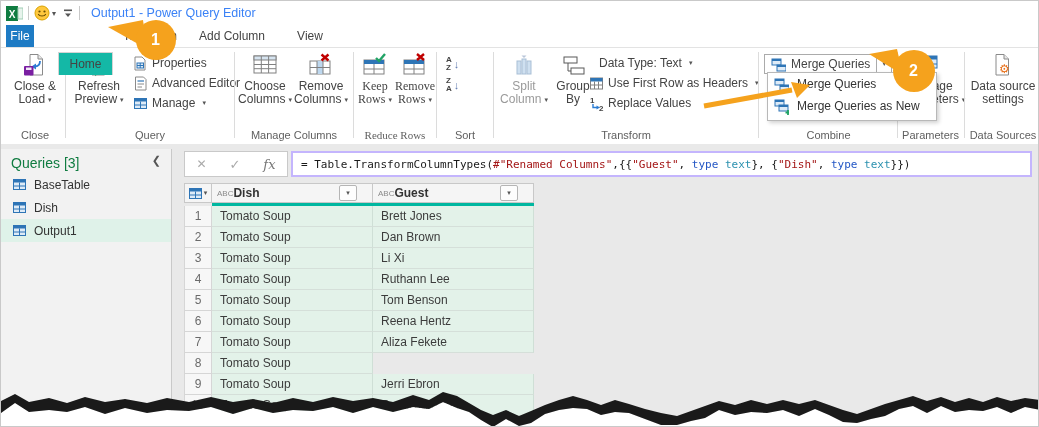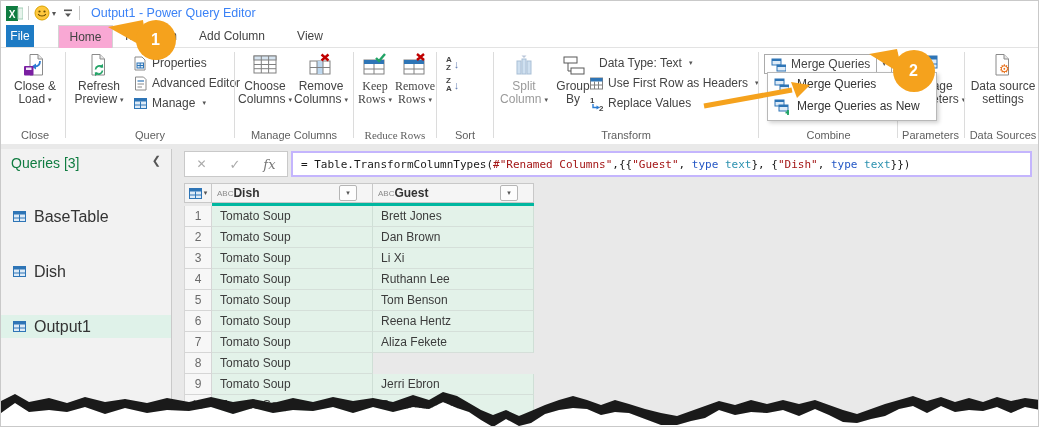--- a/index.html
+++ b/index.html
@@ -8,21 +8,21 @@
   .abs{position:absolute;}
   
   .titlebar{left:0;top:0;width:100%;height:24px;background:#fff;display:flex;align-items:center;}
   .tb-sep{width:1px;height:14px;background:#c9c9c9;margin:0 5px;}
   .tb-title{font-size:12.5px;color:#3b82f6;margin-left:6px;}
   .qat-caret{font-size:8px;color:#555;margin-left:2px;}
   
   .tabs{left:0;top:24px;width:100%;height:22px;}
   .tab{position:absolute;top:0;height:22px;line-height:22px;text-align:center;font-size:12px;color:#444;}
   .tab-file{background:#1E7BC4;color:#fff;}
-  .tab-home{background:#f9a8d4;border:1px solid #d4d4d4;border-bottom:none;height:23px;z-index:5;box-sizing:border-box;}
+  .tab-home{background:#14b8a6;border:1px solid #d4d4d4;border-bottom:none;height:23px;z-index:5;box-sizing:border-box;margin-top:27px;}
   
   .ribbon{left:0;top:46px;width:100%;height:97px;background:#fff;border-top:1px solid #e3e3e3;border-bottom:1px solid #c6c6c6;box-sizing:content-box;}
   .rgroup{position:absolute;top:0;height:96px;}
   .glabel{position:absolute;left:0;right:0;bottom:3px;text-align:center;font-size:11px;color:#5f5f5f;white-space:nowrap;}
   .gsep{position:absolute;top:4px;width:1px;height:86px;background:#dcdcdc;}
   .bigbtn{position:absolute;top:5px;text-align:center;font-size:12px;line-height:12px;color:#444;}
   .bicon{height:26px;display:flex;justify-content:center;align-items:flex-start;}
   .bl1,.bl2{margin-top:1px;white-space:nowrap;}
   .crt{font-size:7px;color:#555;margin-left:3px;vertical-align:1px;}
   .smbtn{position:absolute;left:0;height:18px;display:flex;align-items:center;gap:4px;font-size:12px;white-space:nowrap;}
@@ -40,21 +40,21 @@
   
   .callout{z-index:40;}
   .co-num{position:absolute;color:#fff;font-size:16px;font-weight:bold;z-index:41;}
   .arrow{z-index:35;}
   
   .content{left:0;top:143px;width:100%;height:284px;background:#e9e9e9;}
   .qpane{left:0;top:148px;width:171px;height:279px;background:#f2f2f2;border-right:1px solid #c9c9c9;box-sizing:border-box;}
   .qhead{position:absolute;left:10px;top:6px;font-size:14px;color:#107C41;}
   .qchev{position:absolute;right:10px;top:5px;font-size:11px;color:#555;}
   .qitems{position:absolute;left:0;top:24px;width:100%;}
-  .qitem{height:23px;display:flex;align-items:center;gap:8px;padding-left:12px;font-size:16px;color:#333;margin-top:32px;}
+  .qitem{height:23px;display:flex;align-items:center;gap:8px;padding-left:12px;font-size:12px;color:#333;}
   .qitem.selected{background:#DFF2E9;}
   
   .fbar-icons{left:183px;top:150px;width:104px;height:26px;background:#fff;border:1px solid #c9c9c9;box-sizing:border-box;
               display:flex;align-items:center;justify-content:space-around;color:#a9a9a9;}
   .fx-x{font-size:12px;} .fx-check{font-size:13px;}
   .fx-fx{font-family:"DejaVu Serif",serif;font-style:italic;font-size:13px;color:#777;}
   .fbar-input{left:290px;top:150px;width:741px;height:26px;background:#fff;border:2px solid #c4b5fd;box-sizing:border-box;
               display:flex;align-items:center;padding-left:8px;font-family:"DejaVu Sans Mono",monospace;font-size:11px;white-space:pre;overflow:hidden;}
   .seg-p{color:#1a1a1a;} .seg-s{color:#A31515;} .seg-k{color:#2457C5;} .seg-t{color:#2B91AF;}
   

